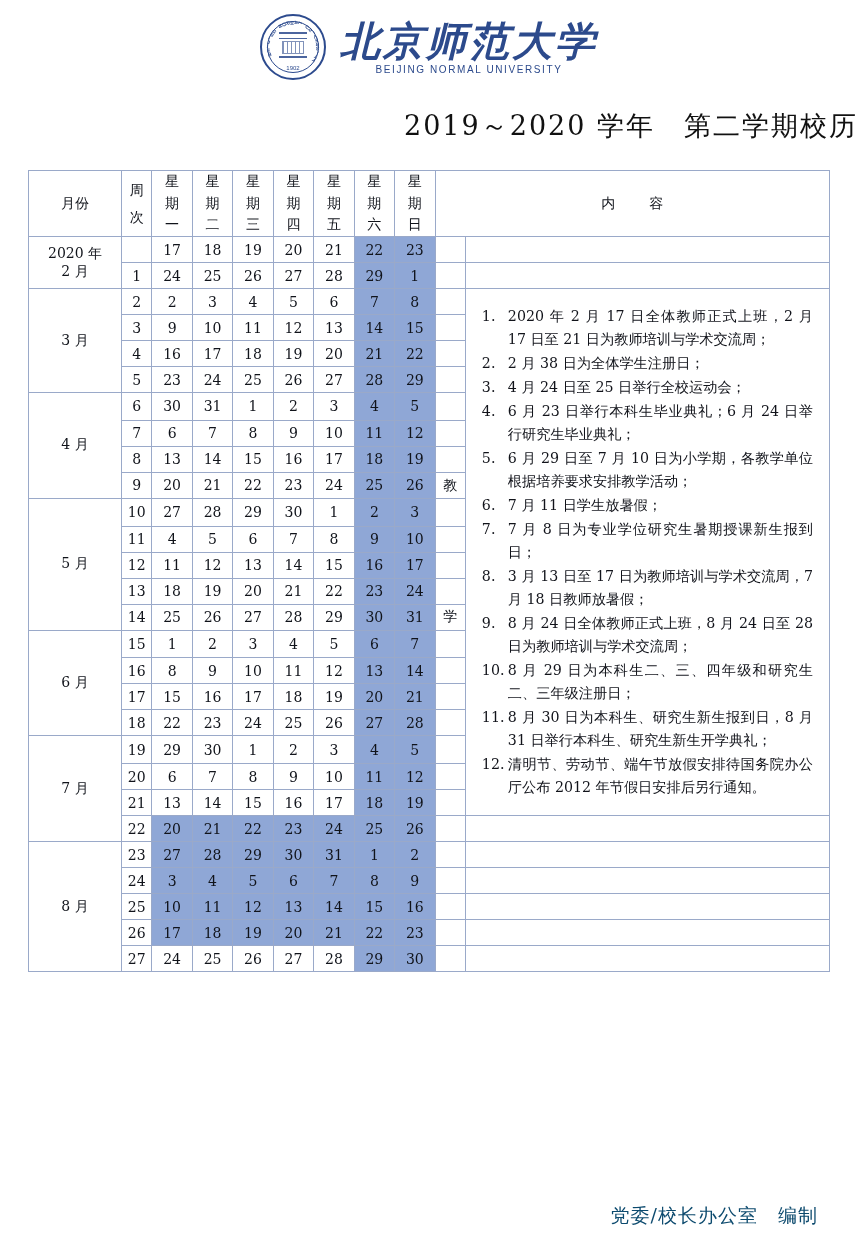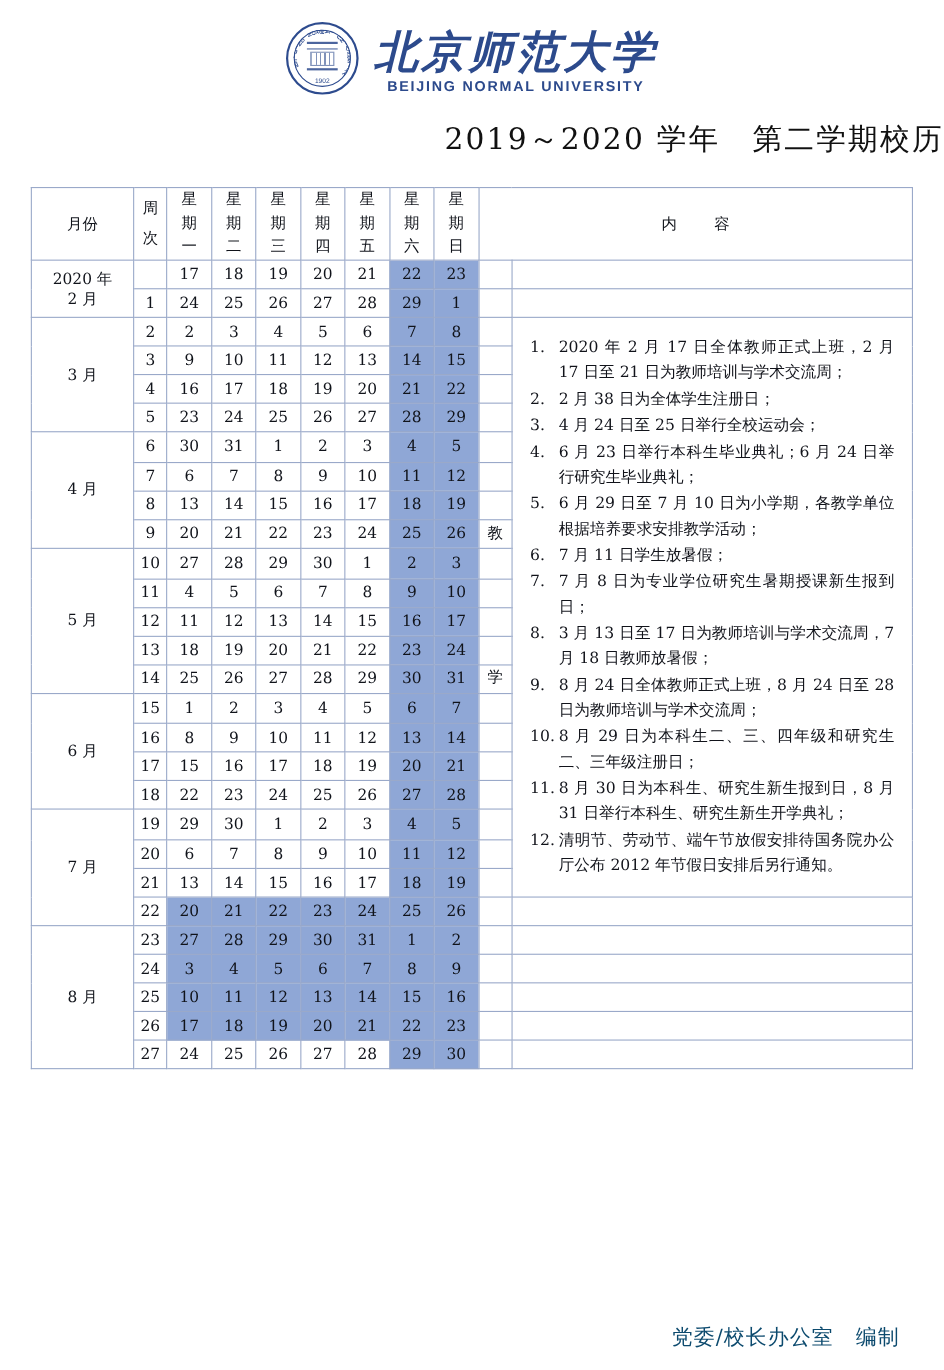--- a/index.html
+++ b/index.html
@@ -11,21 +11,21 @@
     color: #1a1a1a;
     position: relative;
     overflow: hidden;
   }
 
   
   .logo-band {
     width: 100%;
     height: 86px;
     display: flex;
-    align-items: flex-end;
+    align-items: center;
     justify-content: center;
     gap: 14px;
     padding-top: 8px;
   }
   .seal {
     width: 66px; height: 66px;
     border-radius: 50%;
     border: 2px solid #2d4b8e;
     position: relative;
     flex: none;
@@ -80,22 +80,22 @@
     font-family: "DejaVu Serif", serif;
     font-size: 40px;
     font-weight: bold;
     font-style: italic;
     color: #2c4a8c;
     letter-spacing: 3px;
     line-height: 1.05;
   }
   .logo-en {
     font-family: "Liberation Sans", sans-serif;
-    font-size: 13px;
-    font-weight: bold;
+    font-size: 10px;
+    font-weight: normal;
     color: #2c4a8c;
     letter-spacing: 1.6px;
     margin-top: 2px;
   }
 
   
   .page-title {
     text-align: right;
     font-size: 27px;
     letter-spacing: 2px;

